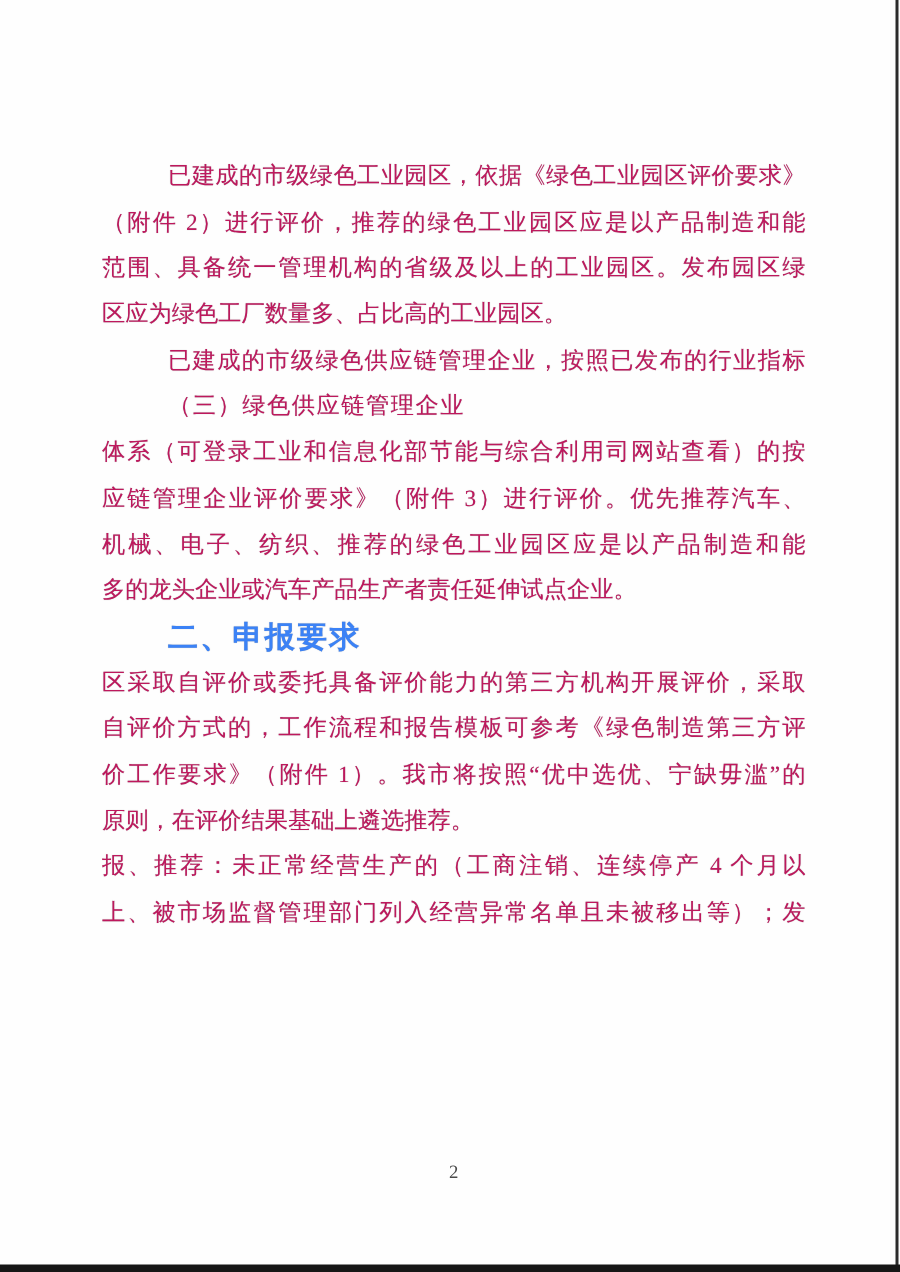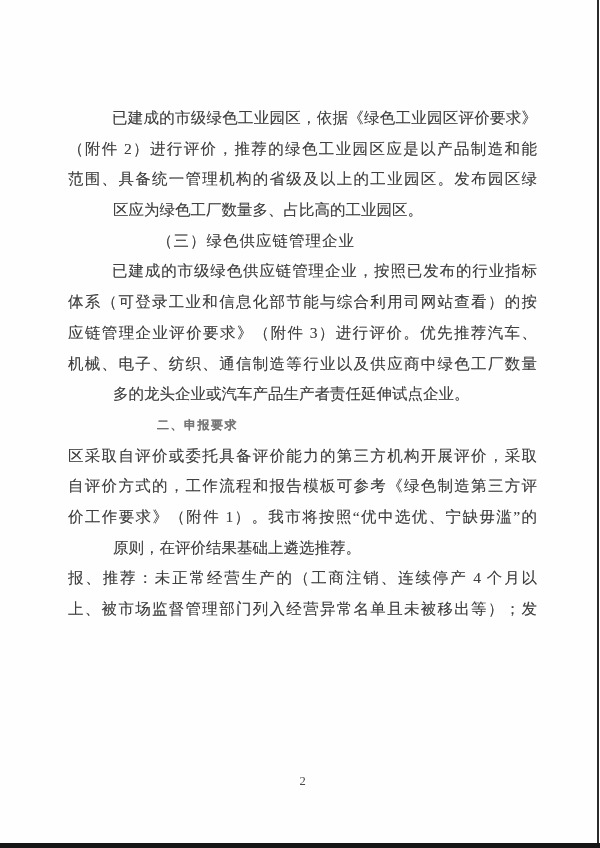--- a/index.html
+++ b/index.html
@@ -34,38 +34,38 @@
   .text-block {
     position: absolute;
     left: 68px;
     top: 103px;
     width: 469px;
   }
   .line {
     height: 30.7px;
     line-height: 30.7px;
     font-size: 15.5px;
-    color: #404040;
+    color: #be185d;
     text-align: justify;
     text-align-last: justify;
     overflow: hidden;
     text-shadow: 0 0 0.6px rgba(70,70,70,0.45);
   }
   .line.indent { padding-left: 44px; }
-  .line.left { text-align-last: left; margin-left: 45px; }
+  .line.left { text-align-last: left; }
   .line.heading-kai {
     text-align-last: left;
     letter-spacing: 1px;
   }
   .line.heading-hei {
     text-align-last: left;
     font-family: "Liberation Sans", sans-serif;
     font-weight: bold;
-    font-size: 12px;
-    color: #737373;
+    font-size: 20px;
+    color: #3b82f6;
     letter-spacing: 1.5px;
   }
   .page-num {
     position: absolute;
     left: 68px;
     top: 773px;
     width: 469px;
     height: 17px;
     line-height: 17px;
     text-align: center;
@@ -76,25 +76,25 @@
 </style>
 </head>
 <body>
 
 <div class="page">
   <div class="text-block">
       <div class="line body indent">已建成的市级绿色工业园区，依据《绿色工业园区评价要求》</div>
       <div class="line body">（附件 2）进行评价，推荐的绿色工业园区应是以产品制造和能</div>
       <div class="line body">范围、具备统一管理机构的省级及以上的工业园区。发布园区绿</div>
       <div class="line body left">区应为绿色工厂数量多、占比高的工业园区。</div>
+      <div class="line body indent">已建成的市级绿色供应链管理企业，按照已发布的行业指标</div>
       <div class="line heading-kai indent left">（三）绿色供应链管理企业</div>
-      <div class="line body indent">已建成的市级绿色供应链管理企业，按照已发布的行业指标</div>
       <div class="line body">体系（可登录工业和信息化部节能与综合利用司网站查看）的按</div>
       <div class="line body">应链管理企业评价要求》（附件 3）进行评价。优先推荐汽车、</div>
-      <div class="line body">机械、电子、纺织、通信制造等行业以及供应商中绿色工厂数量</div>
+      <div class="line body">机械、电子、纺织、推荐的绿色工业园区应是以产品制造和能</div>
       <div class="line body left">多的龙头企业或汽车产品生产者责任延伸试点企业。</div>
       <div class="line heading-hei indent left">二、申报要求</div>
       <div class="line body">区采取自评价或委托具备评价能力的第三方机构开展评价，采取</div>
       <div class="line body">自评价方式的，工作流程和报告模板可参考《绿色制造第三方评</div>
       <div class="line body">价工作要求》（附件 1）。我市将按照“优中选优、宁缺毋滥”的</div>
       <div class="line body left">原则，在评价结果基础上遴选推荐。</div>
       <div class="line body">报、推荐：未正常经营生产的（工商注销、连续停产 4 个月以</div>
       <div class="line body">上、被市场监督管理部门列入经营异常名单且未被移出等）；发</div>
     </div>
   <div class="page-num">2</div>

